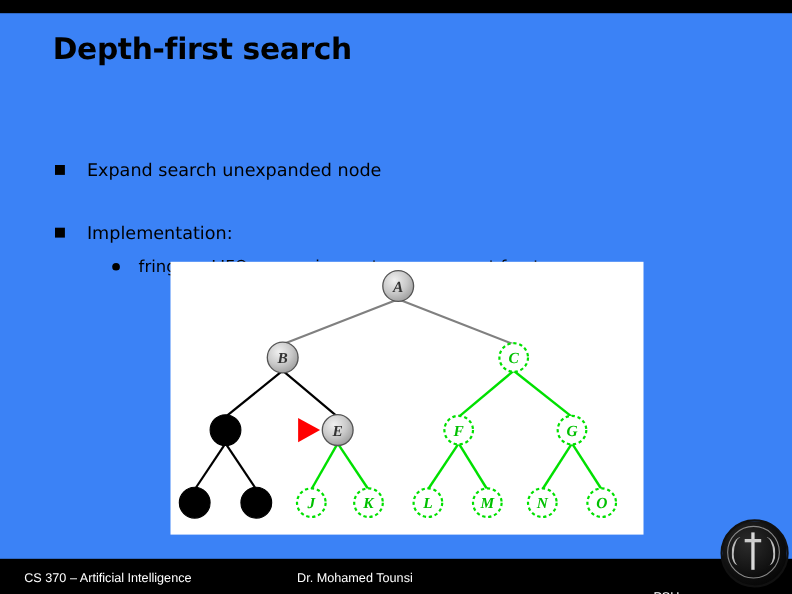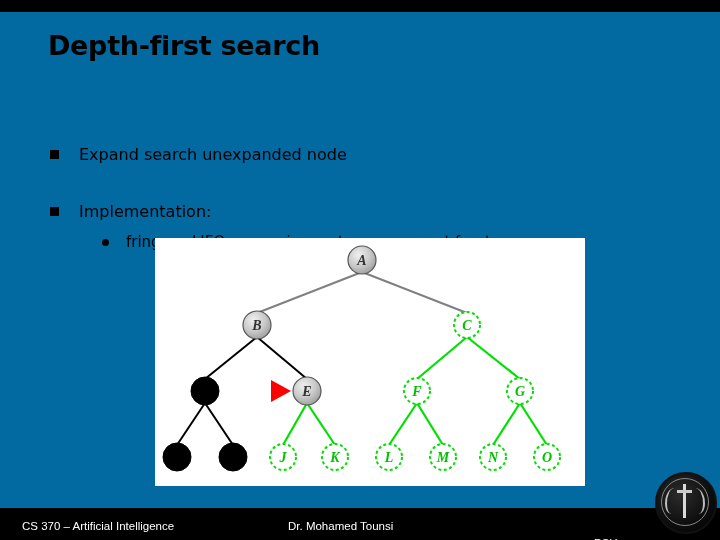--- a/index.html
+++ b/index.html
@@ -12,21 +12,21 @@
     background: #ffffff;
     font-family: "Liberation Sans", sans-serif;
     overflow: hidden;
     position: relative;
   }
   .slide {
     position: absolute;
     inset: 0;
     width: 720px;
     height: 540px;
-    background: #0369a1;
+    background: #3b82f6;
   }
   
   .top-bar {
     position: absolute;
     left: 0;
     top: 0;
     width: 720px;
     height: 12px;
     background: #000000;
   }
@@ -117,21 +117,21 @@
   }
   .footer-text {
     position: absolute;
     top: 520px;
     font-size: 11.5px;
     color: #ffffff;
     font-family: "Liberation Sans", sans-serif;
     white-space: nowrap;
   }
   .footer-left { left: 22px; }
-  .footer-center { left: 288px; text-align: right; }
+  .footer-center { left: 270px; text-align: right; }
   .footer-right { left: 594px; margin-top: 17px; }
 
   
   .logo {
     position: absolute;
     left: 655px;
     top: 472px;
     width: 58px;
     height: 58px;
     border-radius: 50%;

